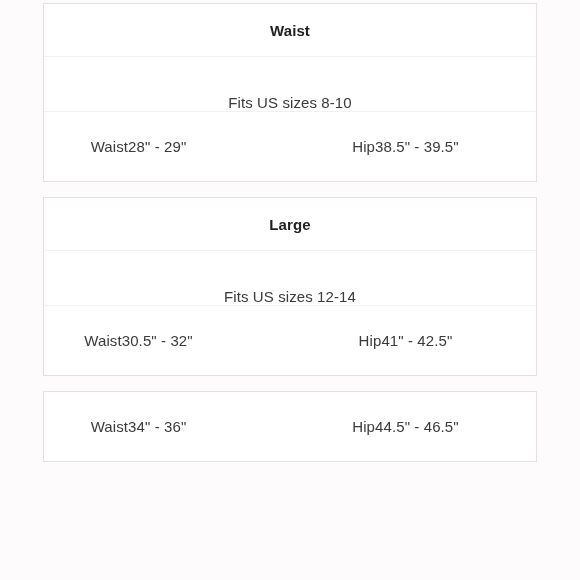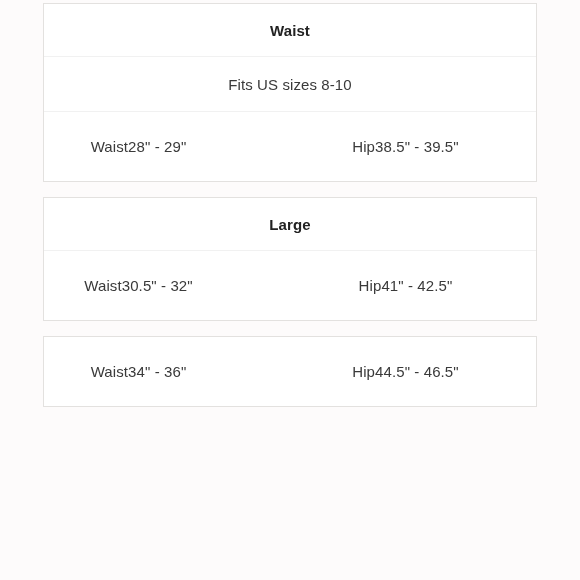--- a/index.html
+++ b/index.html
@@ -47,21 +47,21 @@
   .size-name {
     font-size: 15px;
     font-weight: bold;
     color: #222222;
     letter-spacing: 0.1px;
   }
 
   .row-fits {
     height: 55px;
     display: flex;
-    align-items: center;
+    align-items: flex-end;
     justify-content: center;
     border-bottom: 1px solid #f1f1f1;
   }
 
   .fits-text {
     font-size: 15px;
     font-weight: normal;
     color: #3a3a3a;
     letter-spacing: 0.1px;
   }
@@ -125,20 +125,23 @@
         <span class="measure-label">Hip</span>
         <span class="measure-value">38.5" - 39.5"</span>
       </div>
     </div>
   </div>
 
   <div class="size-card">
     <div class="card-row row-title">
       <span class="size-name">Large</span>
     </div>
+    <div class="card-row row-fits">
+      <span class="fits-text">Fits US sizes 12-14</span>
+    </div>
     <div class="card-row row-measure">
       <div class="measure-col waist-col">
         <span class="measure-label">Waist</span>
         <span class="measure-value">30.5" - 32"</span>
       </div>
       <div class="measure-col hip-col">
         <span class="measure-label">Hip</span>
         <span class="measure-value">41" - 42.5"</span>
       </div>
     </div>

